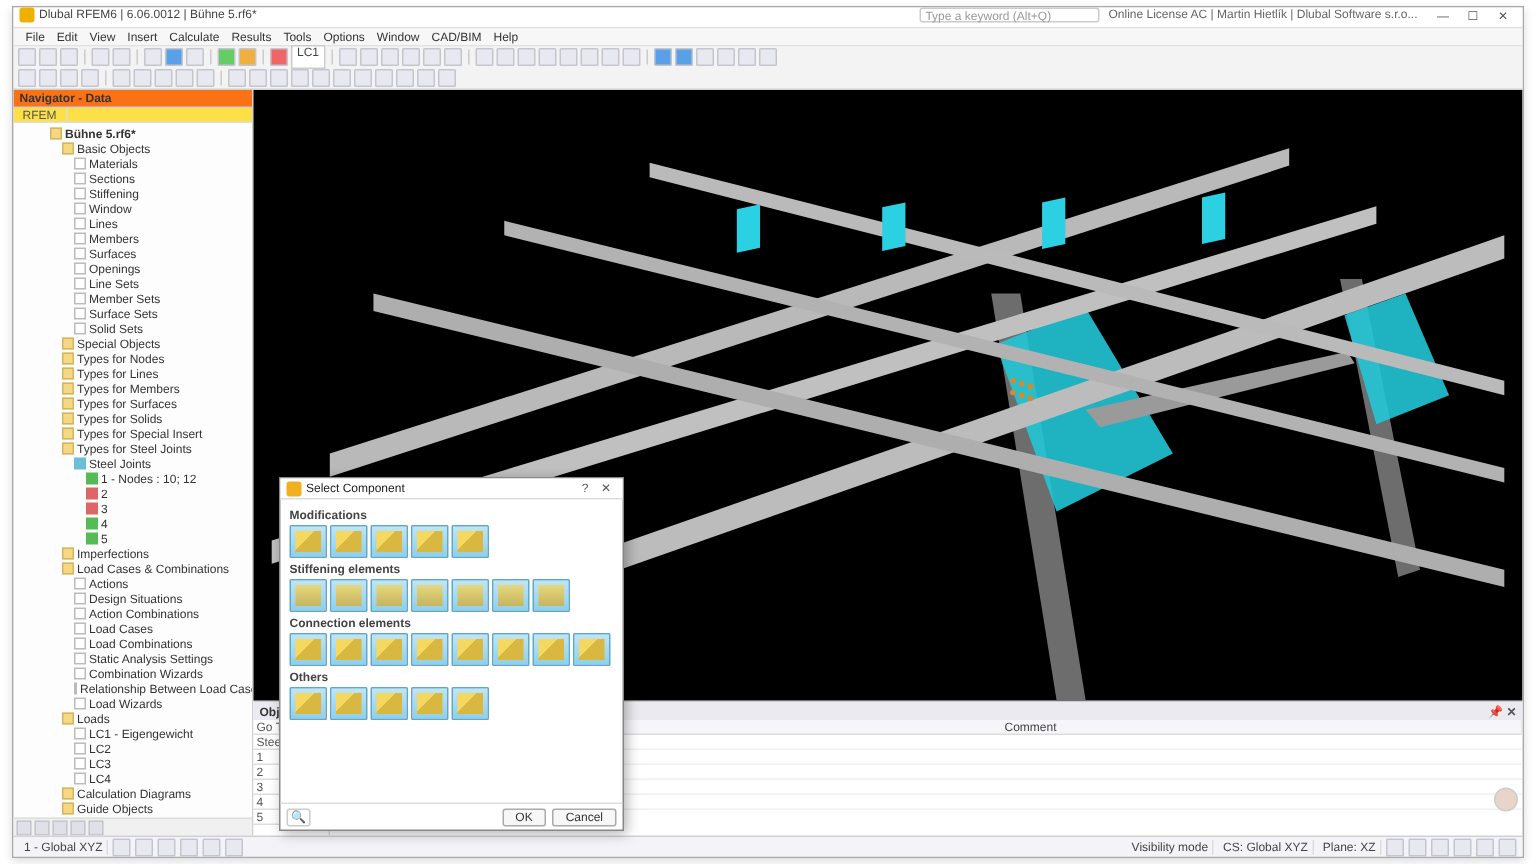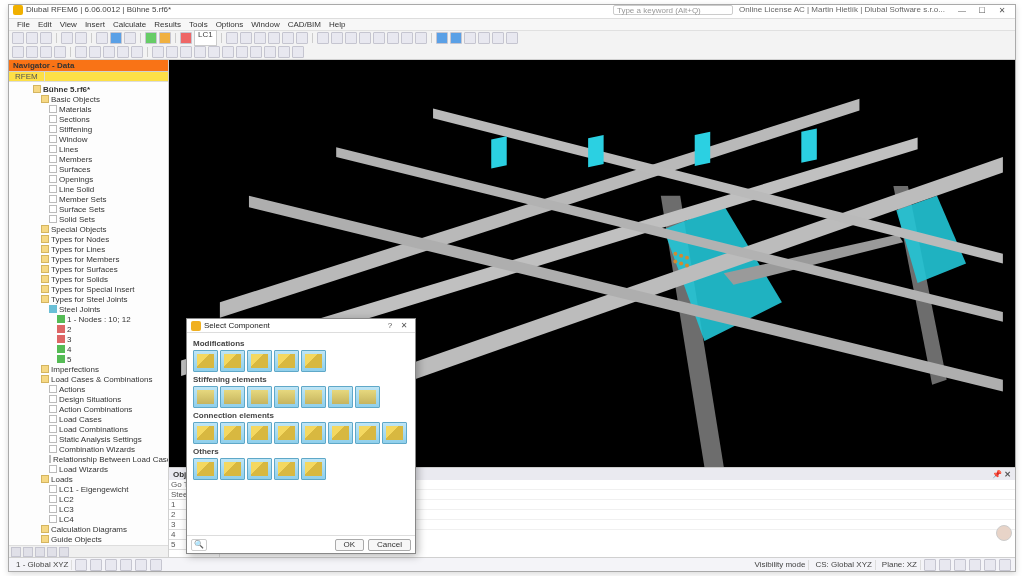--- a/index.html
+++ b/index.html
@@ -213,21 +213,21 @@
         <div class="tnode ind3">
             <span class="ic file"></span>
             <span>Surfaces</span>
           </div>
         <div class="tnode ind3">
             <span class="ic file"></span>
             <span>Openings</span>
           </div>
         <div class="tnode ind3">
             <span class="ic file"></span>
-            <span>Line Solid</span>
+            <span>Line Sets</span>
           </div>
         <div class="tnode ind3">
             <span class="ic file"></span>
             <span>Member Sets</span>
           </div>
         <div class="tnode ind3">
             <span class="ic file"></span>
             <span>Surface Sets</span>
           </div>
         <div class="tnode ind3">
@@ -423,20 +423,30 @@
           <div style="width:50px">
             <div class="goto">Go To  Edit</div>
             <div class="goto">Steel Joints</div>
             <div class="goto">1</div>
             <div class="goto">2</div>
             <div class="goto">3</div>
             <div class="goto">4</div>
             <div class="goto">5</div>
           </div>
           <div class="grid">
+            <div class="ghead">
+              <div class="gcell" style="width:20px">No.</div>
+              <div class="gcell" style="width:20px"></div>
+                <div class="gcell" style="width:20px"></div>
+                <div class="gcell" style="width:20px"></div>
+                <div class="gcell" style="width:20px"></div>
+                <div class="gcell" style="width:20px"></div>
+                <div class="gcell" style="width:20px"></div>
+              <div class="gcell" style="flex:1;text-align:center">Comment</div>
+            </div>
             <div class="grow"></div>
               <div class="grow"></div>
               <div class="grow"></div>
               <div class="grow"></div>
               <div class="grow"></div>
           </div>
         </div>
       </div>
       <div class="avatar"></div>
     </div>

